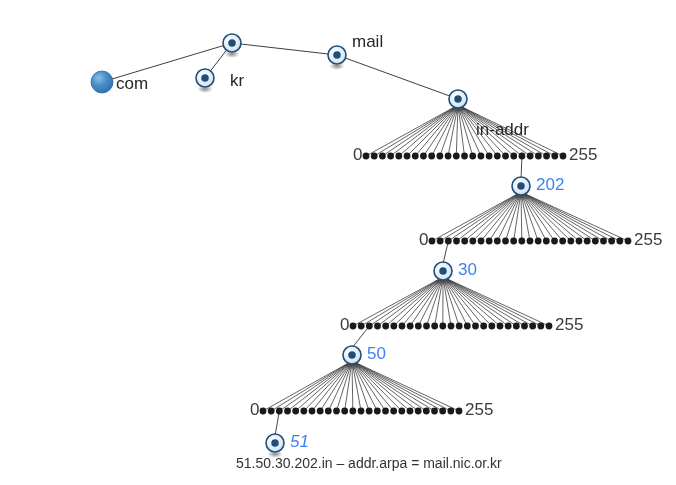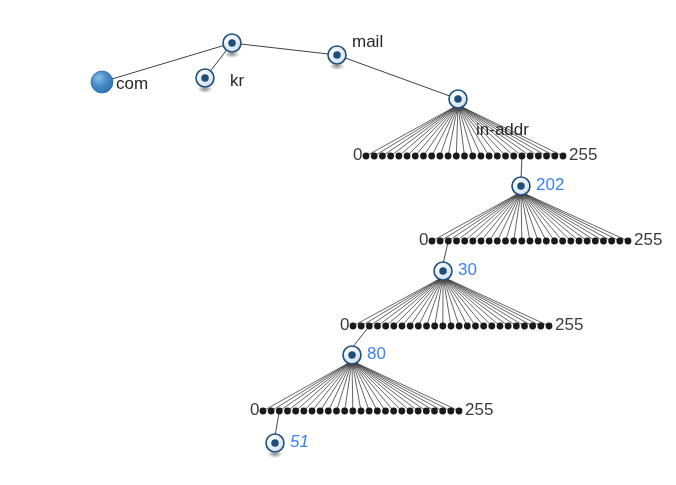--- a/index.html
+++ b/index.html
@@ -350,18 +350,19 @@
       <div class="lbl endnum" style="left: 340px; top: 316px;">0</div>
       <div class="lbl endnum" style="left: 555px; top: 316px;">255</div>
       <div class="lbl endnum" style="left: 250px; top: 401px;">0</div>
       <div class="lbl endnum" style="left: 465px; top: 401px;">255</div>
       <div class="lbl" style="left: 116px; top: 75px;">com</div>
       <div class="lbl" style="left: 230px; top: 72px;">kr</div>
       <div class="lbl" style="left: 352px; top: 33px;">mail</div>
       <div class="lbl" style="left: 476px; top: 77px; margin-top: 44px;">in-addr</div>
       <div class="lbl accent" style="left: 536px; top: 176px;">202</div>
       <div class="lbl accent" style="left: 458px; top: 261px;">30</div>
-      <div class="lbl accent" style="left: 367px; top: 345px;">80</div>
+      <div class="lbl accent" style="left: 367px; top: 345px;">50</div>
       <div class="lbl accent" style="left: 290px; top: 433px; font-style: italic;">51</div>
     </div>
 
+  <div id="caption">51.50.30.202.in – addr.arpa = mail.nic.or.kr</div>
 
 </div>
 
 </body></html>

